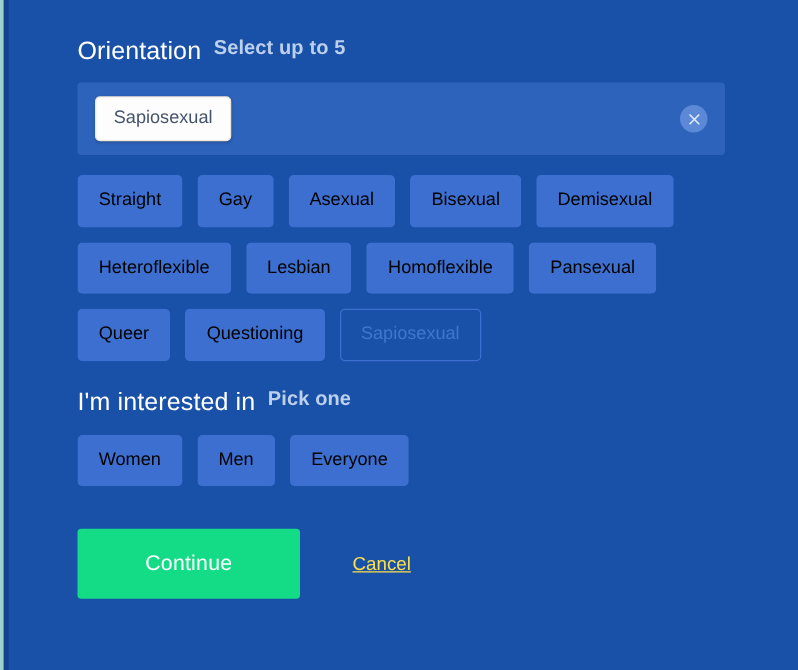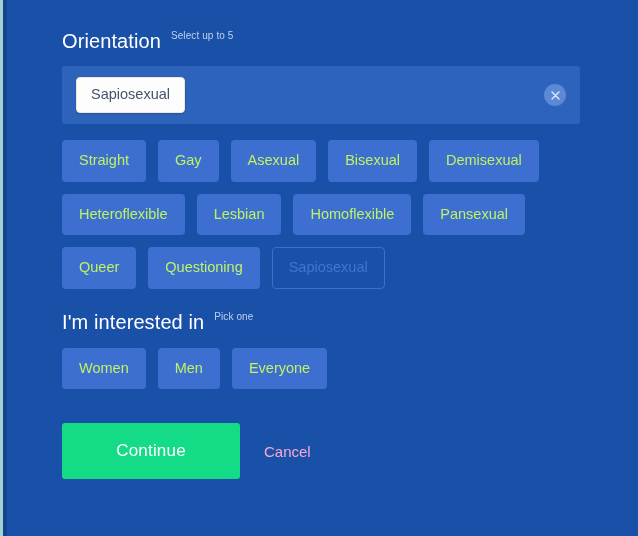--- a/index.html
+++ b/index.html
@@ -52,22 +52,22 @@
     margin: 0;
   }
   .section-title {
     font-size: 20px;
     font-weight: 400;
     letter-spacing: .1px;
     color: #ffffff;
     line-height: 1.1;
   }
   .section-hint {
-    font-size: 10px;
-    font-weight: 400;
+    font-size: 16px;
+    font-weight: 700;
     color: #bcd0ec;
     letter-spacing: .1px;
   }
 
   
   .token-field {
     margin-top: 14px;
     height: 58px;
     background: #2d63bb;
     border-radius: 3px;
@@ -105,21 +105,21 @@
 
   
   .chip-rows { margin-top: 16px; }
   .chip-row {
     display: flex;
     gap: 12px;
     margin-bottom: 12px;
   }
   .chip {
     background: #3c6fcf;
-    color: #bef264;
+    color: #000000;
     font-size: 14.5px;
     line-height: 1;
     padding: 12px 16px 13px 16px;
     border-radius: 4px;
     cursor: pointer;
     white-space: nowrap;
     border: 1px solid transparent;
     box-sizing: border-box;
   }
   .chip.disabled {
@@ -131,43 +131,44 @@
 
   
   .section-two { margin-top: 22px; }
   .section-two .chip-rows { margin-top: 15px; }
 
   
   .actions {
     margin-top: 34px;
     display: flex;
     align-items: center;
-    gap: 24px;
+    gap: 42px;
   }
   .btn-continue {
     background: #13db86;
     color: #ffffff;
     font-size: 17px;
     border: none;
     border-radius: 3px;
     padding: 0 20px;
     height: 56px;
     min-width: 178px;
     cursor: pointer;
     font-family: "Liberation Sans", sans-serif;
     letter-spacing: .2px;
   }
   .btn-cancel {
     background: none;
     border: none;
-    color: #f9a8d4;
+    color: #fde047;
     font-size: 15px;
     cursor: pointer;
     font-family: "Liberation Sans", sans-serif;
     padding: 0;
+    text-decoration: underline;
   }
 </style>
 </head>
 <body>
 
 <div class="edge-strip"></div>
 <div class="edge-strip-inner"></div>
 
 <div class="page">
 

